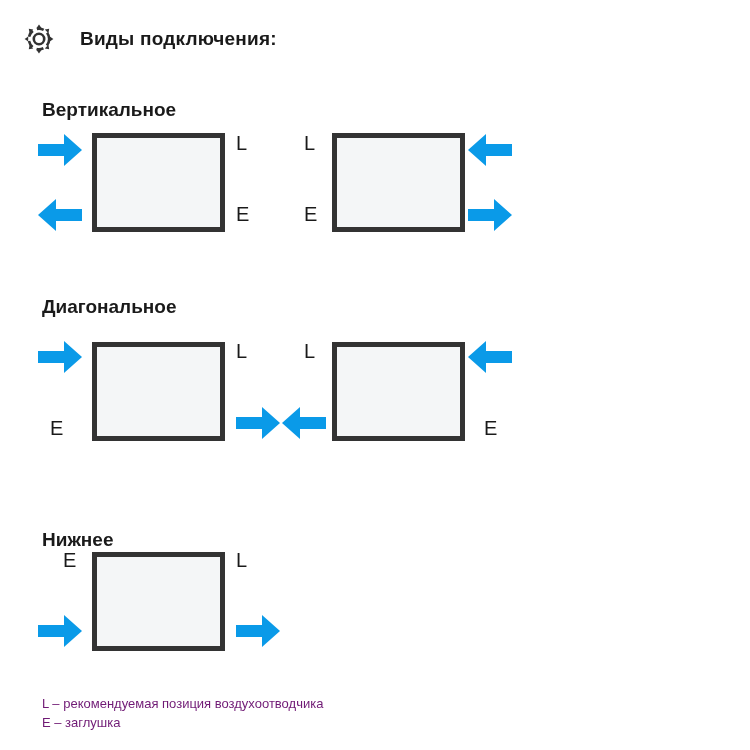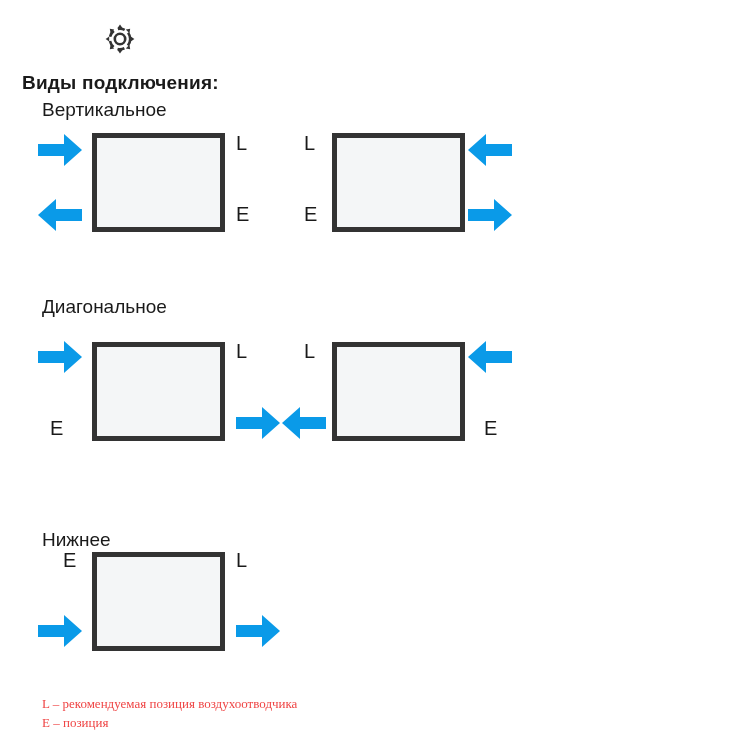--- a/index.html
+++ b/index.html
@@ -16,41 +16,40 @@
     overflow: hidden;
   }
 
   
   .header {
     position: absolute;
     left: 22px;
     top: 22px;
     display: flex;
     align-items: center;
-    gap: 16px;
-    flex-direction: column;
+    gap: 24px;
   }
   .gear-icon {
     width: 34px;
     height: 34px;
     display: block;
   }
   .header-title {
     font-size: 19px;
     font-weight: bold;
     letter-spacing: 0.2px;
     color: #1a1a1a;
     white-space: nowrap;
   }
 
   
   .section-title {
     position: absolute;
     font-size: 19px;
-    font-weight: normal;
+    font-weight: bold;
     color: #1a1a1a;
     white-space: nowrap;
   }
 
   
   .radiator {
     position: absolute;
     box-sizing: border-box;
     border: 5px solid #333333;
     background: #f4f6f7;
@@ -72,22 +71,21 @@
     line-height: 1;
   }
 
   
   .legend {
     position: absolute;
     left: 42px;
     top: 694px;
     font-size: 13px;
     line-height: 19px;
-    color: #ef4444;
-    font-family: Liberation Serif, serif;
+    color: #701a75;
   }
   .legend div { white-space: nowrap; }
 </style>
 </head>
 <body>
 
 <div class="header">
   <span class="gear-icon">
     <svg viewBox="0 0 34 34" width="34" height="34" aria-hidden="true">
       <g fill="none" stroke="#333333" stroke-width="2.6">
@@ -178,14 +176,14 @@
 <div class="arrow" style="left:236px; top:614px;">
   <svg viewBox="0 0 44 34" width="44" height="34">
       <path d="M0 11 H26 V1 L44 17 L26 33 V23 H0 Z" fill="#0a9ae8"></path>
     </svg>
 </div>
 <div class="port-label" style="left:63px; top:550px;">E</div>
 <div class="port-label" style="left:236px; top:550px;">L</div>
 
 <div class="legend">
   <div>L – рекомендуемая позиция воздухоотводчика</div>
-  <div>E – позиция</div>
+  <div>E – заглушка</div>
 </div>
 
 </body></html>

